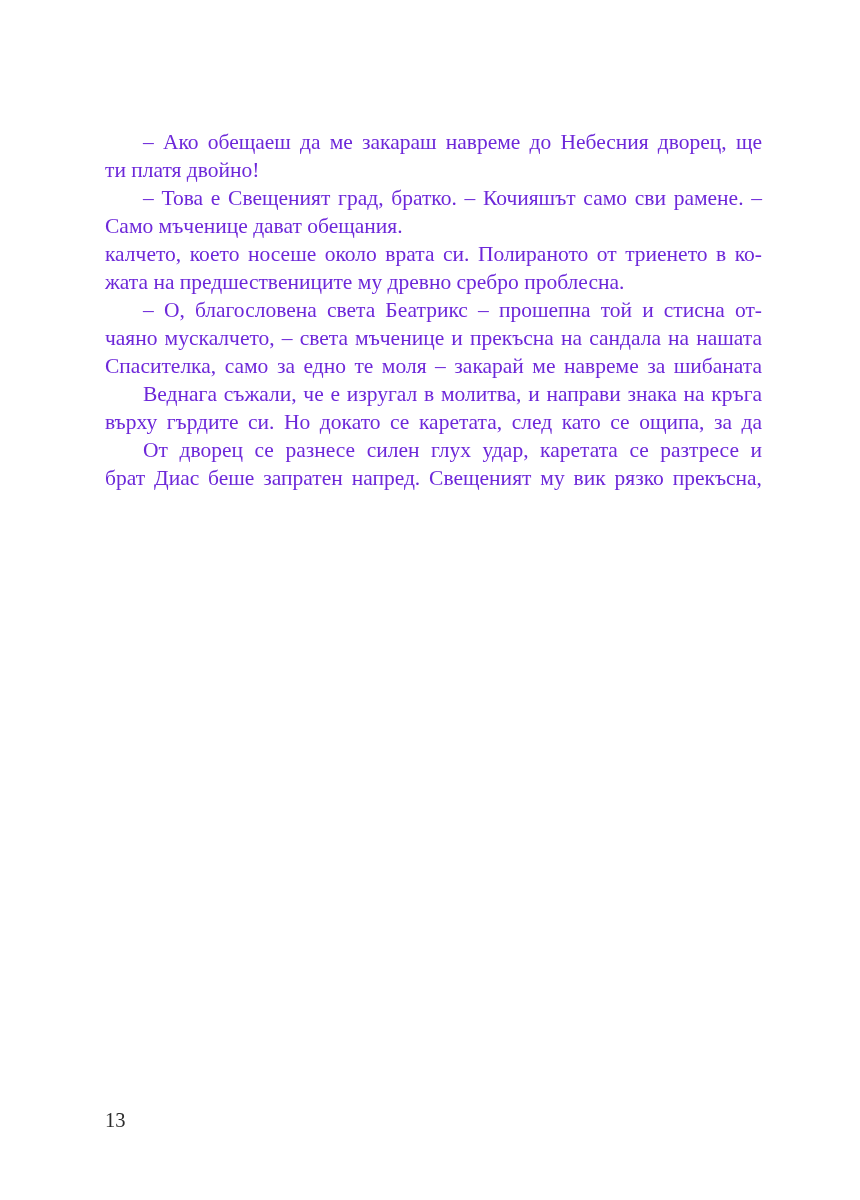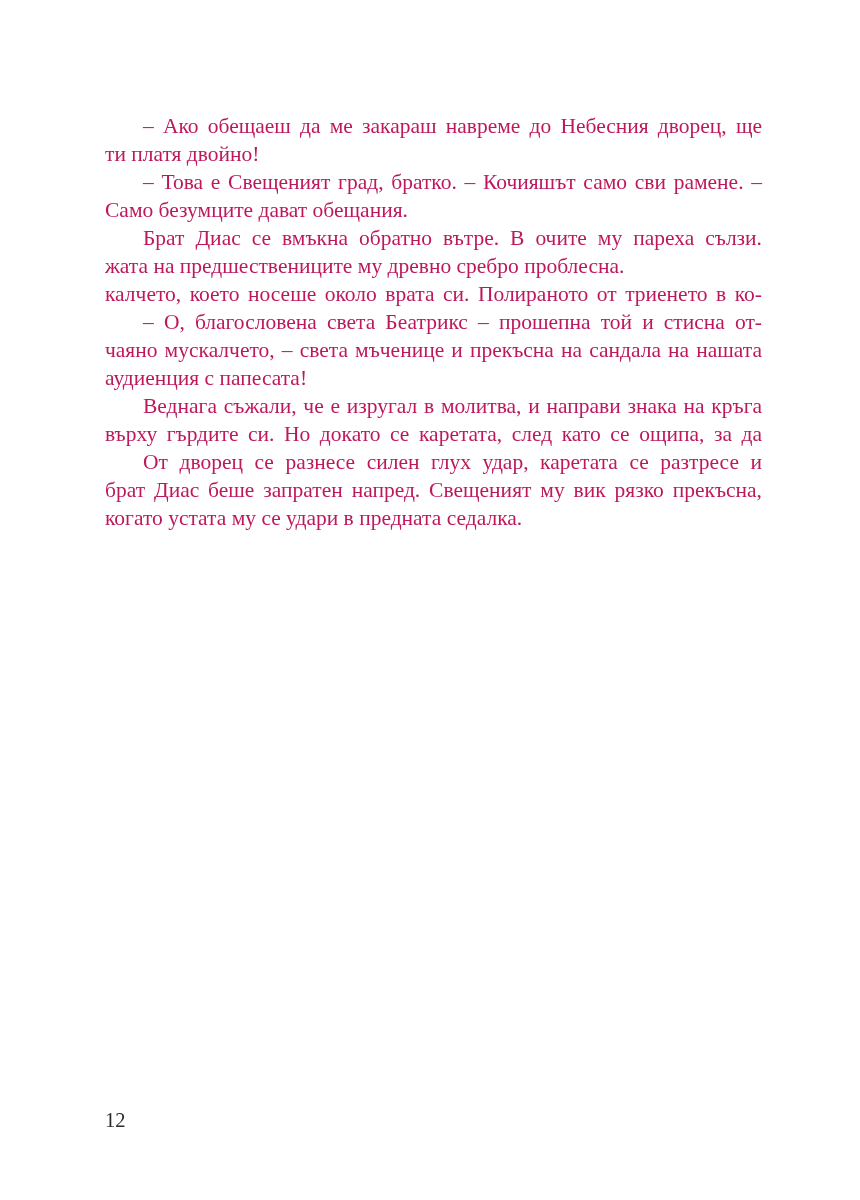--- a/index.html
+++ b/index.html
@@ -18,23 +18,23 @@
     left: 0;
     top: 0;
     width: 860px;
     height: 1200px;
     background: #ffffff;
     overflow: hidden;
   }
   .text-block {
     position: absolute;
     left: 105px;
-    top: 112px;
+    top: 128px;
     width: 657px;
-    color: #be185d;
+    color: #6d28d9;
     font-size: 21.5px;
     line-height: 28px;
   }
   .paragraph {
     margin: 0;
     padding: 0;
   }
   .line {
     text-align: justify;
     text-align-last: justify;
@@ -58,36 +58,34 @@
 <body>
 
 <div class="page">
   <div class="text-block" id="text-block">
       <div class="paragraph">
         <div class="line first">– Ако обещаеш да ме закараш навреме до Небесния дворец, ще</div>
         <div class="line last">ти платя двойно!</div>
       </div>
       <div class="paragraph">
         <div class="line first">– Това е Свещеният град, братко. – Кочияшът само сви рамене. –</div>
-        <div class="line last">Само безумците дават обещания.</div>
+        <div class="line last">Само мъченице дават обещания.</div>
       </div>
       <div class="paragraph">
-        <div class="line first">Брат Диас се вмъкна обратно вътре. В очите му пареха сълзи.</div>
+        <div class="line">калчето, което носеше около врата си. Полираното от триенето в ко-</div>
         <div class="line last">жата на предшествениците му древно сребро проблесна.</div>
-        <div class="line">калчето, което носеше около врата си. Полираното от триенето в ко-</div>
       </div>
       <div class="paragraph">
         <div class="line first">– О, благословена света Беатрикс – прошепна той и стисна от-</div>
         <div class="line">чаяно мускалчето, – света мъченице и прекъсна на сандала на нашата</div>
-        <div class="line last">аудиенция с папесата!</div>
+        <div class="line">Спасителка, само за едно те моля – закарай ме навреме за шибаната</div>
       </div>
       <div class="paragraph">
         <div class="line first">Веднага съжали, че е изругал в молитва, и направи знака на кръга</div>
         <div class="line">върху гърдите си. Но докато се каретата, след като се ощипа, за да</div>
       </div>
       <div class="paragraph">
         <div class="line first">От дворец се разнесе силен глух удар, каретата се разтресе и</div>
         <div class="line">брат Диас беше запратен напред. Свещеният му вик рязко прекъсна,</div>
-        <div class="line last">когато устата му се удари в предната седалка.</div>
       </div>
     </div>
-  <div class="page-number">12</div>
+  <div class="page-number">13</div>
 </div>
 
 </body></html>

